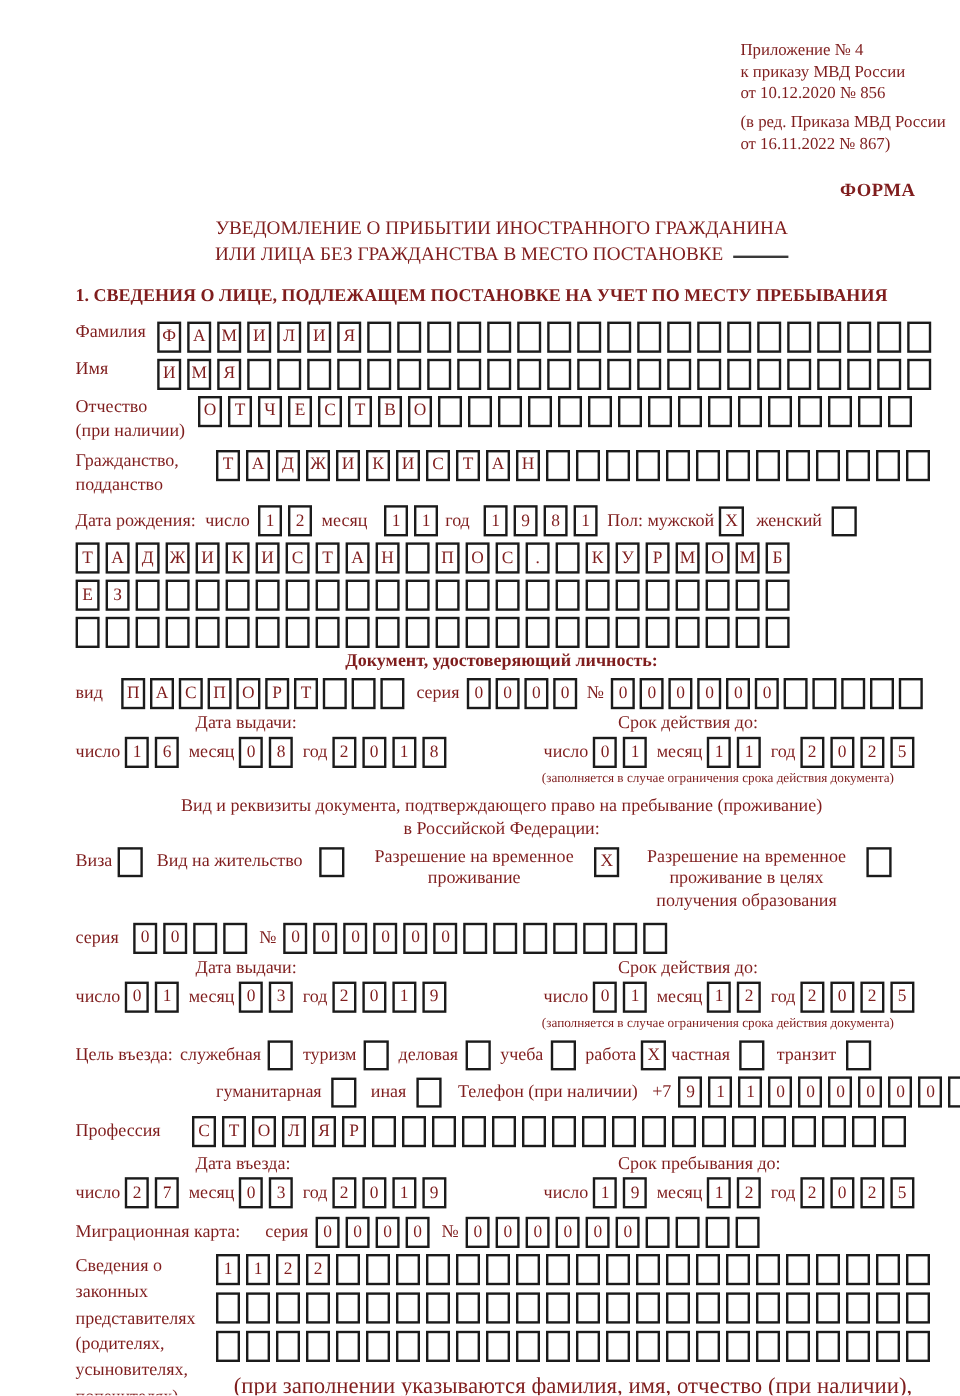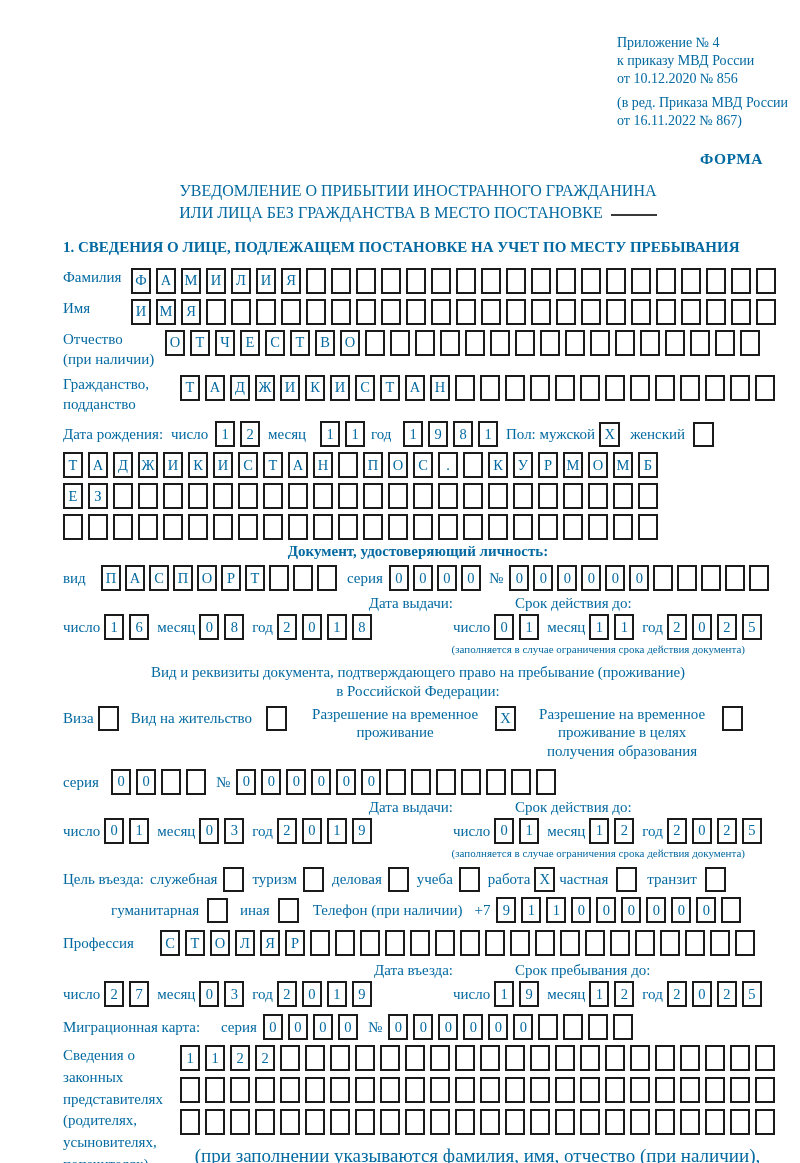--- a/index.html
+++ b/index.html
@@ -1,18 +1,18 @@
 <!DOCTYPE html>
 <html><head>
 <meta charset="utf-8">
 <style>
   html,body{margin:0;padding:0;background:#fff;}
   .page{
     width:800px;height:1163px;box-sizing:border-box;position:relative;
-    padding:34px 27px 0 63px;background:#fff;color:#0369a1;
+    padding:34px 27px 0 63px;background:#fff;color:#7f1d1d;
     font-family:"Liberation Serif","DejaVu Serif",serif;font-size:15px;overflow:hidden;
   }
   .annex{margin-left:554px;width:200px;font-size:14px;line-height:1.3;}
   .annex .rev{margin-top:5px;}
   .forma{margin-top:20px;text-align:right;padding-right:10px;font-weight:bold;font-size:15.5px;letter-spacing:.5px;}
   .title{margin-top:12px;text-align:center;font-weight:normal;font-size:16px;line-height:1.4;}
   .blank-underline{display:inline-block;width:46px;height:2px;background:#3a3a3a;margin-left:8px;vertical-align:2px;}
   .sect{margin-top:14px;font-weight:bold;font-size:15px;}
   .row{display:flex;align-items:flex-start;margin-top:5px;}
   .lbl{flex:none;line-height:1.33;}
@@ -27,21 +27,21 @@
   .cbx{
     box-sizing:border-box;flex:none;display:inline-flex;width:21px;height:25px;border:2px solid #1b1b1b;
     align-items:center;justify-content:center;font-size:14.5px;background:#fff;margin-top:1px;
   }
   .center-b{text-align:center;font-weight:bold;margin-top:3px;}
   .daterow{display:flex;margin-top:3px;}
   .dr{flex:none;}
   .dr-left{width:390px;}
   .dr-right{width:320px;}
   .dr-title{line-height:1.2;margin-bottom:2px;}
-  .dr-left .dr-title{padding-left:100px;text-align:right;}
+  .dr-left .dr-title{padding-left:100px;}
   .dr-right .dr-title{padding-left:62px;}
   .dr-fields{display:flex;align-items:flex-start;}
   .dr-fields .w{margin-right:4px;}
   .dr-fields .gap{width:8px;flex:none;}
   .note{font-size:11px;line-height:1.2;}
   .note-right{text-align:right;padding-right:28px;margin-top:3px;}
   .intro{margin-top:6px;line-height:1.3;text-align:center;}
   .ckblock{text-align:center;line-height:1.25;flex:none;}
   .m-l4{margin-left:4px;}.m-l6{margin-left:6px;}.m-l8{margin-left:8px;}
   .m-l10{margin-left:10px;}.m-l12{margin-left:12px;}.m-l14{margin-left:14px;}
@@ -511,21 +511,21 @@
     <span class="w m-l8">учеба</span>
     <span class="cbx m-l6"></span>
     <span class="w m-l8">работа</span>
     <span class="cbx m-l4">X</span>
     <span class="w m-l4">частная</span>
     <span class="cbx m-l8"></span>
     <span class="w m-l10">транзит</span>
     <span class="cbx m-l8"></span>
   </div>
 
-  <div class="row" style="margin-left:48px;">
+  <div class="row" style="margin-left:117px;">
     <span class="w">гуманитарная</span>
     <span class="cbx m-l8"></span>
     <span class="w m-l12">иная</span>
     <span class="cbx m-l8"></span>
     <span class="w m-l14">Телефон (при наличии)</span>
     <span class="w m-l12">+7</span>
     <div class="cellrow m-l6">
         <span class="cell">9</span>
         <span class="cell">1</span>
         <span class="cell">1</span>

